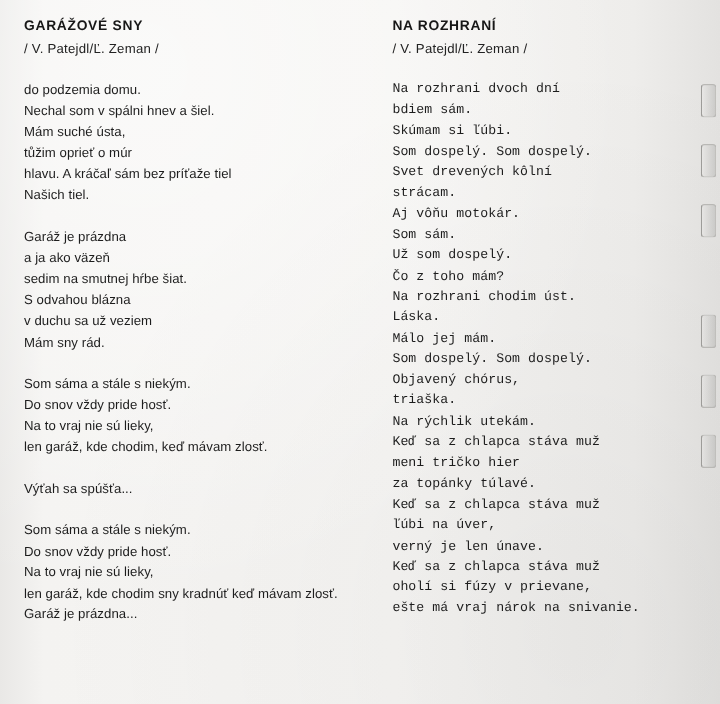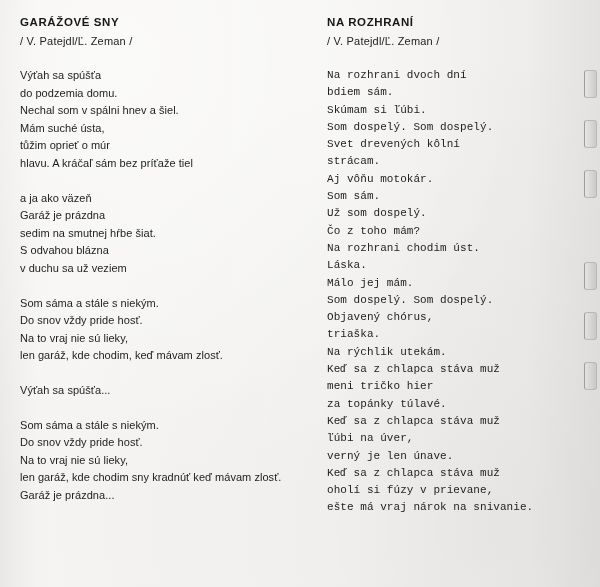--- a/index.html
+++ b/index.html
@@ -104,34 +104,35 @@
   <div class="ring" style="top:362px;"></div>
 </div>
 
 <div class="columns">
 
   <div class="col col-left">
     <div class="song-title">GARÁŽOVÉ SNY</div>
     <div class="credits">/ V. Patejdl/Ľ. Zeman /</div>
 
     <div class="stanza">
-      <div class="line">Výťah sa spúšťa</div>
       <div class="line">do podzemia domu.</div>
       <div class="line">Nechal som v spálni hnev a šiel.</div>
       <div class="line">Mám suché ústa,</div>
       <div class="line">tůžim oprieť o múr</div>
       <div class="line">hlavu. A kráčaľ sám bez príťaže tiel</div>
+      <div class="line">Našich tiel.</div>
     </div>
 
     <div class="stanza">
+      <div class="line">Garáž je prázdna</div>
       <div class="line">a ja ako väzeň</div>
-      <div class="line">Garáž je prázdna</div>
       <div class="line">sedim na smutnej hŕbe šiat.</div>
       <div class="line">S odvahou blázna</div>
       <div class="line">v duchu sa už veziem</div>
+      <div class="line">Mám sny rád.</div>
     </div>
 
     <div class="stanza">
       <div class="line">Som sáma a stále s niekým.</div>
       <div class="line">Do snov vždy pride hosť.</div>
       <div class="line">Na to vraj nie sú lieky,</div>
       <div class="line">len garáž, kde chodim, keď mávam zlosť.</div>
     </div>
 
     <div class="stanza">

